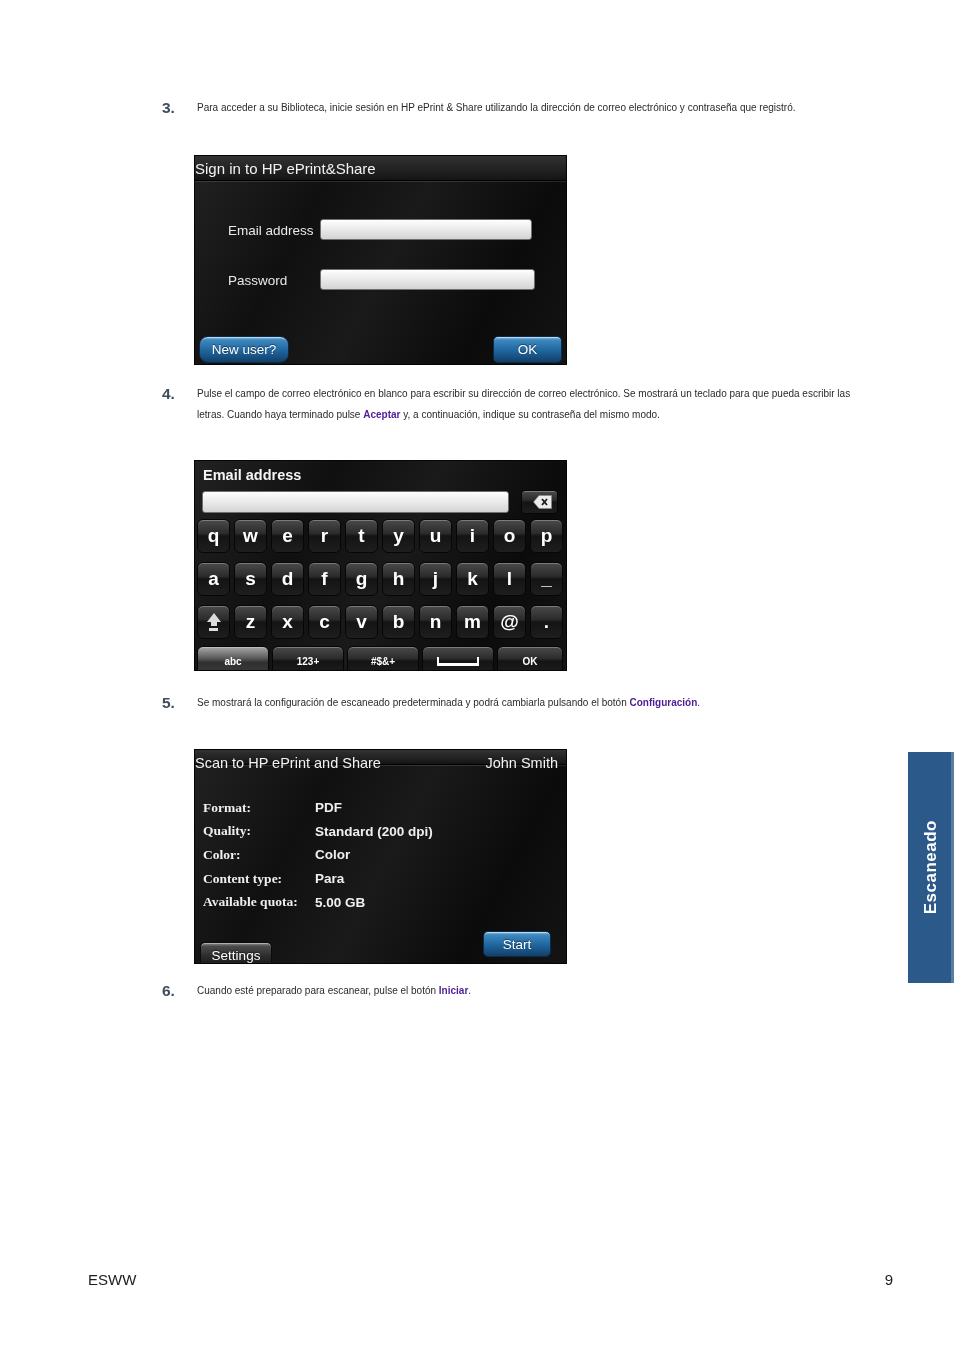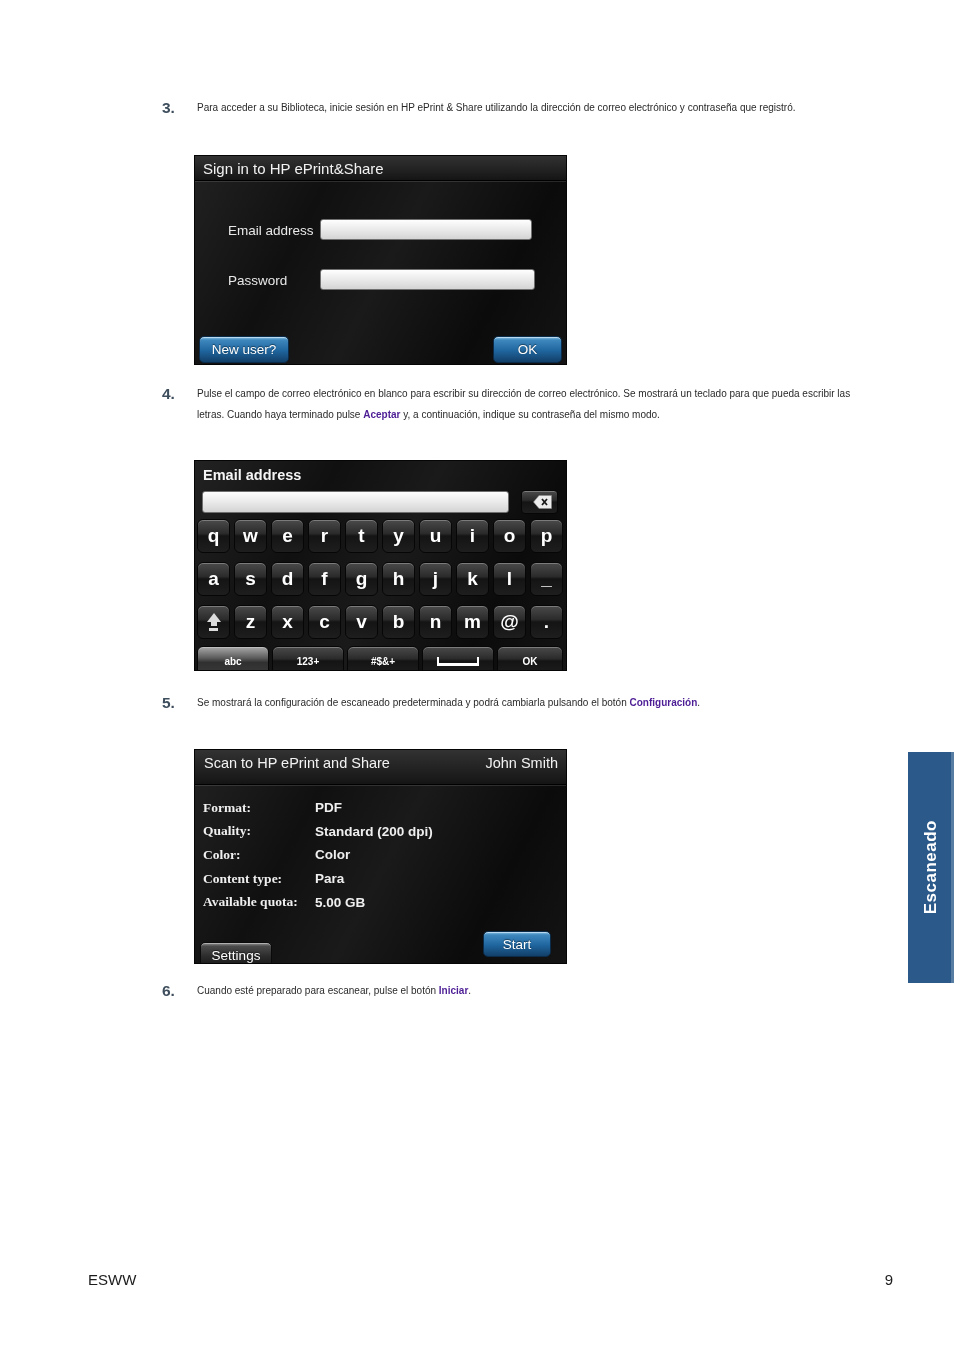--- a/index.html
+++ b/index.html
@@ -12,21 +12,21 @@
   .step-text{margin:0 12px 0 35px;font-size:10px;line-height:21px;color:#2a2a2a;}
   .step-text b{color:#4c1d95;}
 
   
   .shot{position:absolute;left:195px;width:371px;overflow:hidden;
         background:linear-gradient(118deg,#222222 0%,#101010 30%,#1a1a1a 52%,#0b0b0b 78%,#141414 100%);
         box-shadow:0 0 0 1px #050505;}
   .titlebar{position:absolute;left:0;top:0;right:0;height:25px;
         background:linear-gradient(180deg,#323232,#1b1b1b 80%,#141414);
         border-bottom:1px solid #000;box-shadow:0 1px 0 rgba(255,255,255,0.12);
-        color:#f2f2f2;font-size:15px;line-height:25px;padding-left:8px;box-sizing:border-box;}
+        color:#f2f2f2;font-size:15px;line-height:25px;padding-left:0;box-sizing:border-box;}
 
   
   .tf{position:absolute;height:21px;border-radius:3px;border:1px solid #6f6f6f;box-sizing:border-box;
       background:linear-gradient(180deg,#fefefe 0%,#ececec 45%,#d4d4d4 100%);}
   .btn{position:absolute;display:flex;align-items:center;justify-content:center;
        color:#fff;font-size:13.5px;border-radius:5px;box-sizing:border-box;cursor:default;
        text-shadow:0 -1px 1px rgba(0,0,0,0.5);}
   .blue{background:linear-gradient(180deg,#8ec4e8 0%,#3e88be 12%,#1f659e 55%,#123f68 100%);
         border:1px solid #0a2c4a;box-shadow:inset 0 1px 0 rgba(255,255,255,0.45);}
   .dark{background:linear-gradient(180deg,#8f8f8f 0%,#4a4a4a 14%,#2c2c2c 55%,#161616 100%);
@@ -84,21 +84,21 @@
   </div>
 
   <div class="shot shot1">
     <div class="titlebar">
       <span>Sign in to HP ePrint&amp;Share</span>
     </div>
     <span class="fld-label" style="left:33px;top:64px;">Email address</span>
     <div class="tf" style="left:125px;top:63px;width:212px;"></div>
     <span class="fld-label" style="left:33px;top:114px;">Password</span>
     <div class="tf" style="left:125px;top:113px;width:215px;"></div>
-    <div class="btn blue" style="left:4px;top:180px;width:90px;height:27px;">New user?</div>
+    <div class="btn blue" style="left:4px;top:180px;width:90px;height:27px;border-radius:9px;">New user?</div>
     <div class="btn blue" style="left:298px;top:180px;width:69px;height:27px;">OK</div>
   </div>
 
   <div class="step" style="top:383px;">
     <span class="step-num">4.</span>
     <p class="step-text"><span>Pulse el campo de correo electrónico en blanco para escribir su dirección de correo electrónico. Se mostrará un teclado para que pueda escribir las letras. Cuando haya terminado pulse </span><b>Aceptar</b><span> y, a continuación, indique su contraseña del mismo modo.</span></p>
   </div>
 
   <div class="shot shot2">
     <span class="kb-title">Email address</span>
@@ -161,21 +161,21 @@
         <div class="key key-wide key-ok blue">OK</div>
       </div>
   </div>
 
   <div class="step" style="top:692px;">
     <span class="step-num">5.</span>
     <p class="step-text"><span>Se mostrará la configuración de escaneado predeterminada y podrá cambiarla pulsando el botón </span><b>Configuración</b><span>.</span></p>
   </div>
 
   <div class="shot shot3">
-    <div class="titlebar titlebar3" style="height:35px;padding-left:9px;">
+    <div class="titlebar titlebar3" style="height:15px;padding-left:0;">
       <span>Scan to HP ePrint and Share</span>
       <span>John Smith</span>
     </div>
     <div class="scan-rows">
         <div class="scan-row">
           <span class="scan-label">Format:</span>
           <span class="scan-value">PDF</span>
         </div>
         <div class="scan-row">
           <span class="scan-label">Quality:</span>

